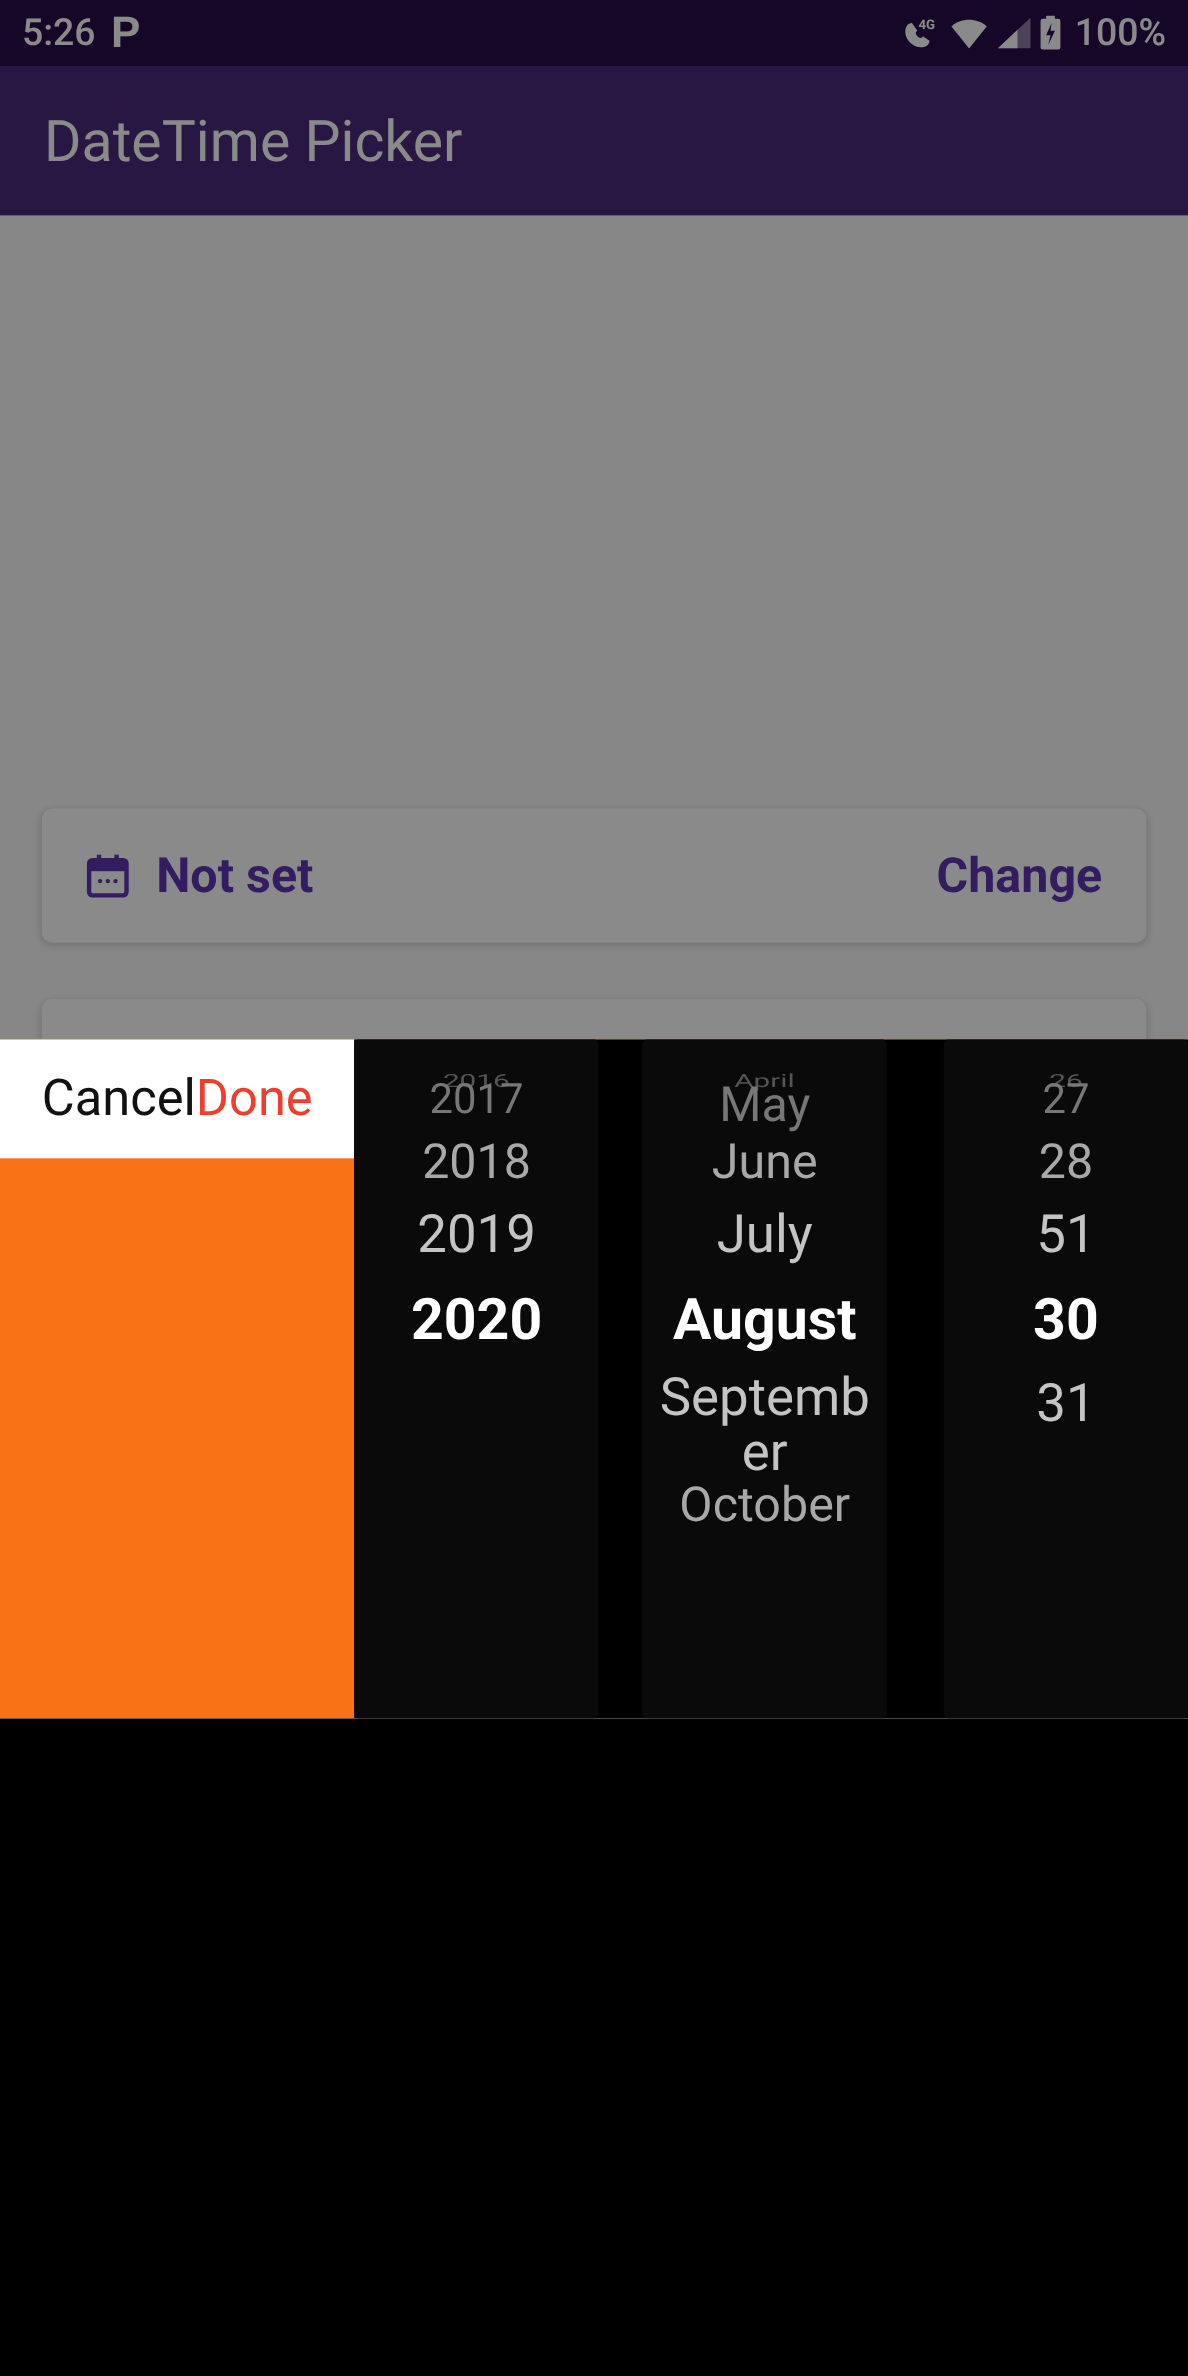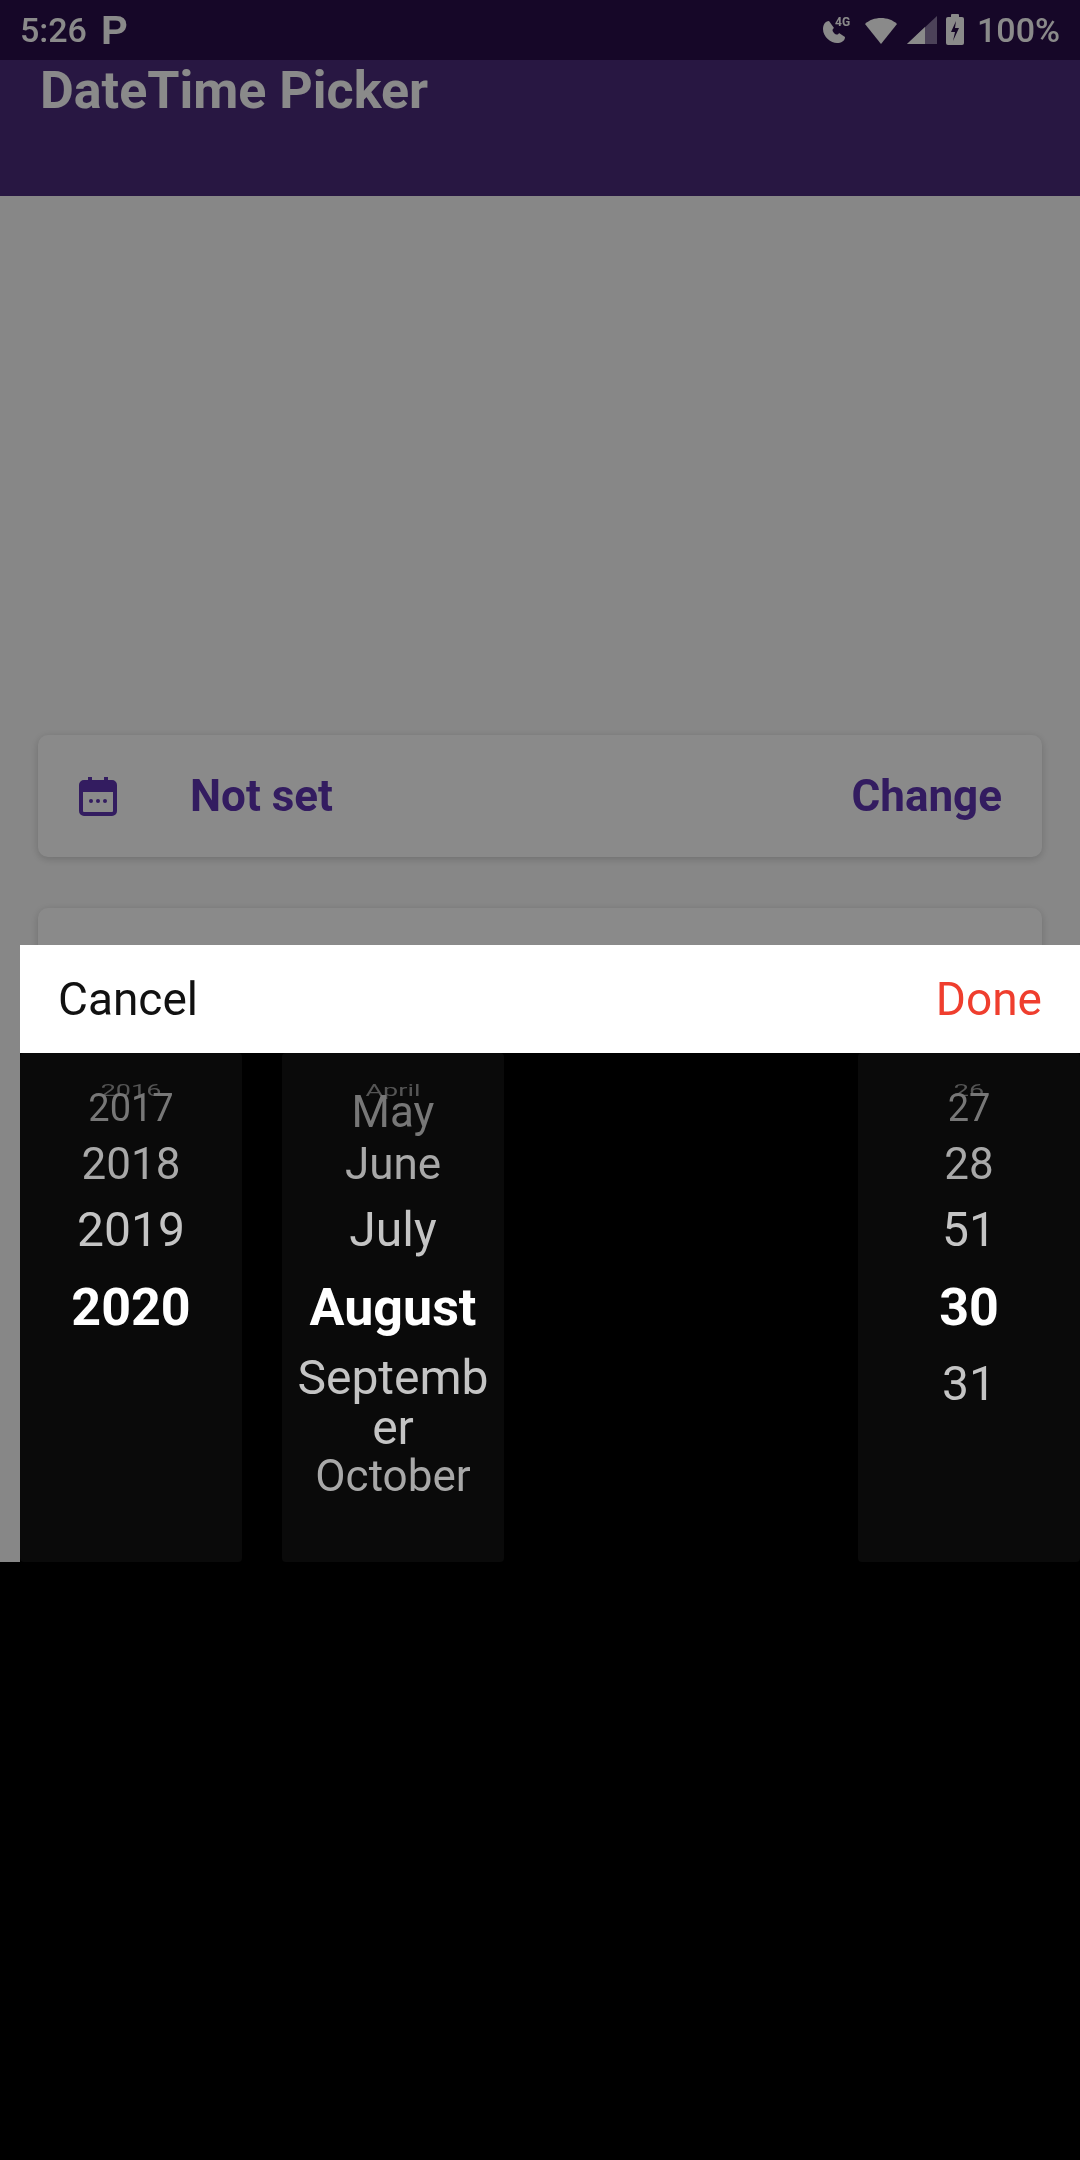--- a/index.html
+++ b/index.html
@@ -24,23 +24,24 @@
   .p-icon { font-family: Arial Black, sans-serif; font-weight: 900; font-size: 40px; }
   .sb-icon { display:inline-flex; align-items:center; }
   .battery-pct { font-size: 34px; font-weight:500; padding-left:4px;}
 
   
   .app-bar {
     height: 136px;
     background: #4a2c7a;
     color: #fff;
     display: flex;
+    align-items: center;
     padding: 0 40px;
     font-size: 52px;
-    font-weight: 700;
+    font-weight: 400;
   }
 
   .content-area {
     position: absolute;
     top: 196px;
     left: 0; right: 0; bottom: 0;
     background: #fafafa;
   }
 
   
@@ -49,21 +50,20 @@
     top: 539px;
     left: 38px;
     right: 38px;
     height: 122px;
     background: #fff;
     border-radius: 10px;
     box-shadow: 0 2px 8px rgba(0,0,0,.18);
     display: flex;
     align-items: center;
     padding: 0 40px;
-    gap: 48px;
   }
   .card2 {
     position: absolute;
     top: 712px;
     left: 38px;
     right: 38px;
     height: 122px;
     background: #fff;
     border-radius: 10px;
     box-shadow: 0 2px 8px rgba(0,0,0,.18);
@@ -80,22 +80,21 @@
   }
 
   
   .sheet {
     position: absolute;
     left:0; right:0;
     top: 945px;
     bottom: 0;
     background: #f97316;
     display: flex;
-    flex-direction: column;
-    margin-left: 20px;
+    flex-direction: row;
   }
   .sheet-header {
     height: 108px;
     background: #fff;
     display: flex;
     align-items: center;
     justify-content: space-between;
     padding: 0 38px;
     font-size: 46px;
   }

